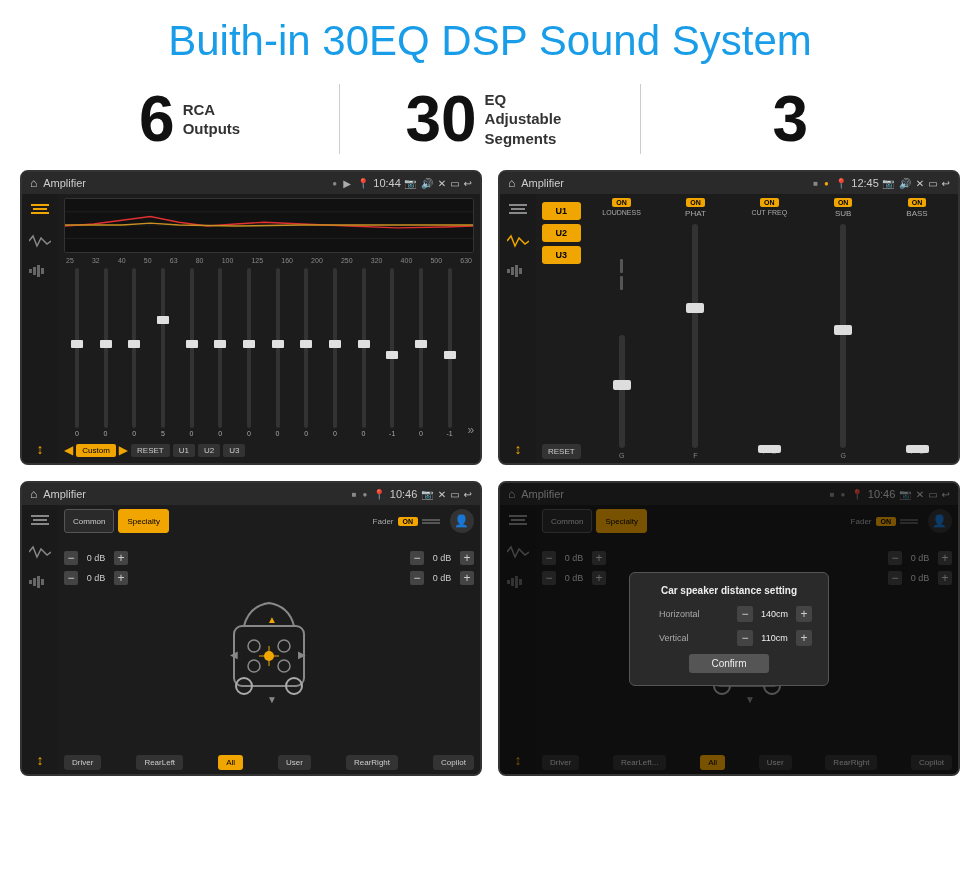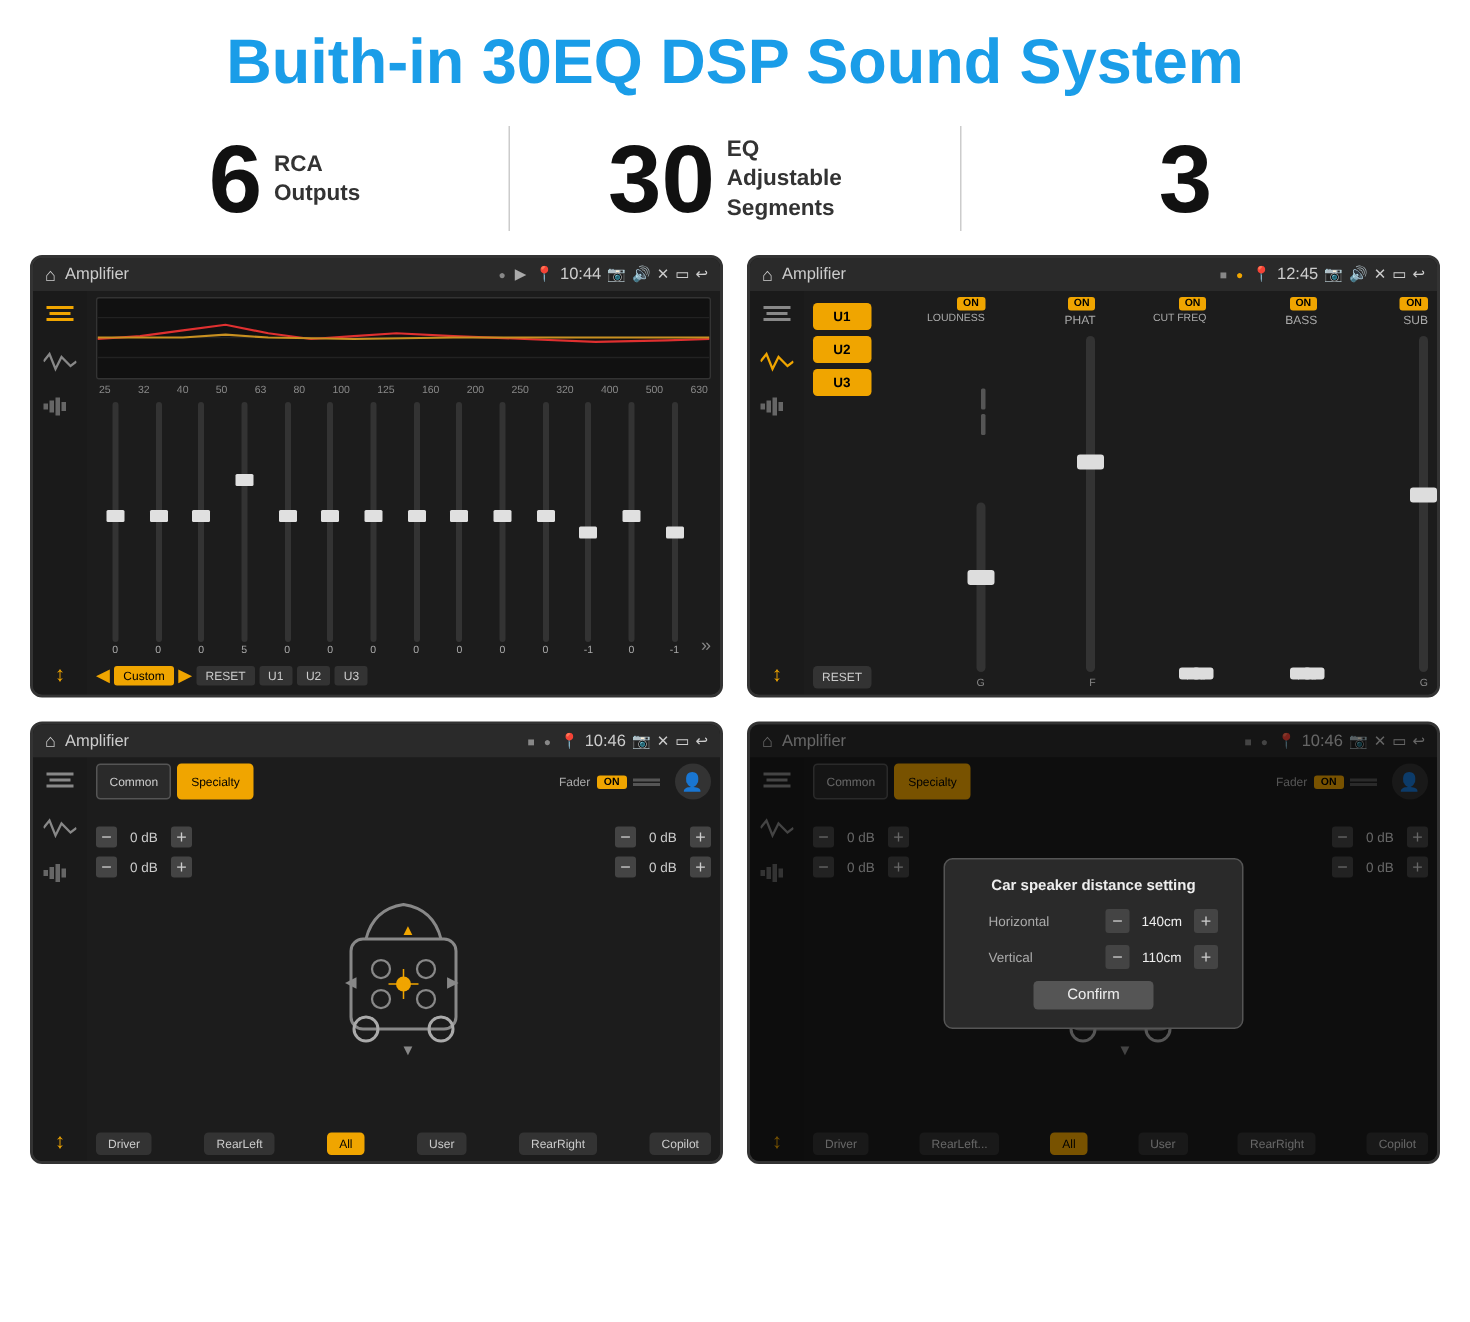--- a/index.html
+++ b/index.html
@@ -7,21 +7,21 @@
       width: 980px;
       height: 881px;
       background: #ffffff;
       font-family: Arial, sans-serif;
       overflow: hidden;
     }
 
     .page-title {
       text-align: center;
       font-size: 42px;
-      font-weight: 700;
+      font-weight: 400;
       color: #1a9de8;
       padding: 18px 20px 12px;
       line-height: 1.1;
     }
 
     .stats-row {
       display: flex;
       justify-content: center;
       align-items: center;
       padding: 8px 40px 16px;
@@ -304,21 +304,21 @@
 
     .crossover-controls {
       display: flex;
       flex: 1;
       gap: 4px;
     }
 
     .crossover-channel {
       display: flex;
       flex-direction: column;
-      align-items: flex-end;
+      align-items: center;
       flex: 1;
     }
 
     .channel-label {
       font-size: 8px;
       color: #aaa;
       margin-bottom: 2px;
     }
 
     .on-badge {
@@ -825,44 +825,44 @@
                 <div class="channel-slider-v" style="height:70px;width:5px">
                   <div class="channel-slider-thumb-v" style="top:50%;width:14px;height:8px"></div>
                 </div>
                 <span style="font-size:6px;color:#888">G</span>
               </div>
             </div>
           </div>
 
           <div class="crossover-channel">
             <span class="on-badge">ON</span>
+            <span class="channel-label">SUB</span>
+            <div class="channel-slider-v" style="height:80px">
+              <div class="channel-slider-thumb-v" style="top:45%"></div>
+            </div>
+            <span style="font-size:7px;color:#888">G</span>
+          </div>
+
+          <div class="crossover-channel">
+            <span class="on-badge">ON</span>
             <span class="channel-label">BASS</span>
             <div style="display:flex;gap:4px;flex:1;align-items:flex-end;padding-bottom:4px">
               <div style="display:flex;flex-direction:column;align-items:center">
                 <div class="channel-slider-v" style="height:70px;width:5px">
                   <div class="channel-slider-thumb-v" style="top:35%;width:14px;height:8px"></div>
                 </div>
                 <span style="font-size:6px;color:#888">F</span>
               </div>
               <div style="display:flex;flex-direction:column;align-items:center">
                 <div class="channel-slider-v" style="height:70px;width:5px">
                   <div class="channel-slider-thumb-v" style="top:55%;width:14px;height:8px"></div>
                 </div>
                 <span style="font-size:6px;color:#888">G</span>
               </div>
             </div>
-          </div>
-
-          <div class="crossover-channel">
-            <span class="on-badge">ON</span>
-            <span class="channel-label">SUB</span>
-            <div class="channel-slider-v" style="height:80px">
-              <div class="channel-slider-thumb-v" style="top:45%"></div>
-            </div>
-            <span style="font-size:7px;color:#888">G</span>
           </div>
         </div>
       </div>
     </div>
   </div>
 
   <div class="screen-container">
     <div class="status-bar">
       <span class="status-home-icon">⌂</span>
       <span class="status-title">Amplifier</span>

